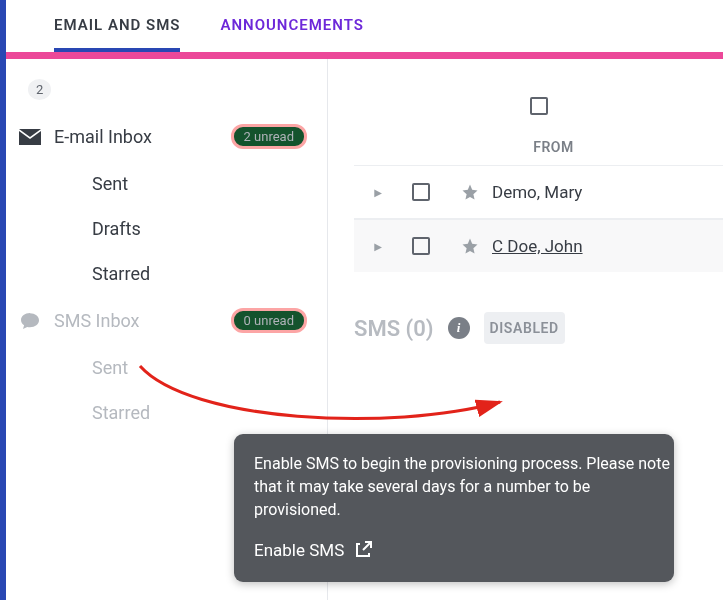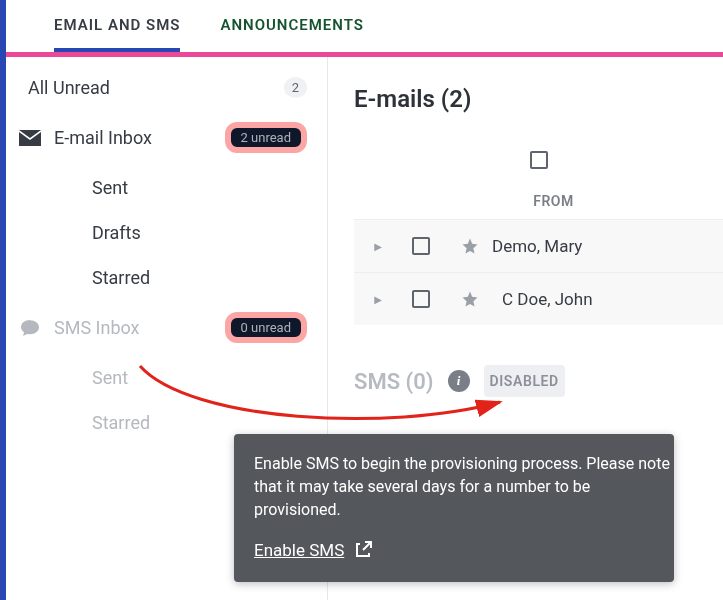--- a/index.html
+++ b/index.html
@@ -14,27 +14,27 @@
 .app {
   border-left: 6px solid #2947b3;
   height: 100%;
   display: flex;
   flex-direction: column;
 }
 .tabs {
   display: flex;
   gap: 40px;
   padding: 16px 48px 0 48px;
-  border-bottom: 5px solid #ec4899;
+  border-bottom: 7px solid #ec4899;
 }
 .tab {
   font-size: 15px;
   font-weight: 600;
   letter-spacing: 1px;
-  color: #14532d;
+  color: #6d28d9;
   padding-bottom: 14px;
   cursor: pointer;
   border-bottom: 4px solid transparent;
 }
 .tab.active {
   color: #373c44;
   border-bottom-color: #2947b3;
 }
 .content {
   display: flex;
@@ -81,22 +81,22 @@
   border-radius: 12px;
   padding: 2px 10px;
   font-size: 13px;
   color: #5f646d;
 }
 .badge.circle {
   border-radius: 50%;
   padding: 3px 8px;
 }
 .badge.outline {
-  background: #0f172a;
-  border: 6px solid #fca5a5;
+  background: #14532d;
+  border: 3px solid #fca5a5;
   color: #aeb2b8;
 }
 .sidebar-row .label { flex: 1; }
 .sidebar-row.email-inbox .label { font-weight: 400; }
 
 .main {
   flex: 1;
   padding: 28px 0 0 26px;
   overflow: hidden;
   position: relative;
@@ -176,32 +176,31 @@
 }
 
 .tooltip {
   position: absolute;
   left: 234px;
   top: 434px;
   width: 440px;
   background: #54575c;
   color: #fff;
   padding: 18px 4px 20px 20px;
-  border-radius: 4px;
+  border-radius: 9px;
   font-size: 16px;
   line-height: 1.45;
   box-shadow: 0 2px 8px rgba(0,0,0,0.25);
 }
 .tooltip-link {
   margin-top: 16px;
   display: inline-flex;
   align-items: center;
   gap: 10px;
   color: #fff;
-  text-decoration: underline;
   font-size: 17px;
   cursor: pointer;
 }
 .ext-icon {
   width: 18px; height: 18px;
   display: inline-block;
 }
 
 .arrow {
   position: absolute;
@@ -219,21 +218,20 @@
 <div class="app">
   <div class="tabs">
     <div class="tab active">EMAIL AND SMS</div>
     <div class="tab">ANNOUNCEMENTS</div>
   </div>
 
   <div class="content">
     <div class="sidebar">
 
       <div class="sidebar-row all-unread">
-        <span class="label">All Unread</span>
         <span class="badge circle">2</span>
       </div>
 
       <div class="sidebar-row email-inbox">
         <span class="icon">
           <svg width="22" height="16" viewBox="0 0 22 16">
               <path fill="#373c44" d="M0 0h22v16H0z"></path>
               <path fill="#fff" d="M0 0l11 8L22 0v2L11 10 0 2z"></path>
             </svg>
         </span>
@@ -262,21 +260,20 @@
       </div>
       <div class="sidebar-row sms-sub">
         <span class="label">Sent</span>
       </div>
       <div class="sidebar-row sms-sub">
         <span class="label">Starred</span>
       </div>
     </div>
 
     <div class="main">
-      <div class="section-title">E-mails (2)</div>
 
       <div class="table-header">
         <span class="col-chk">
           <span class="checkbox"></span>
         </span>
         <span style="margin-left:30px;">FROM</span>
       </div>
 
       <div class="row">
         <span class="col-expand">▶</span>
@@ -294,21 +291,21 @@
       <div class="row">
         <span class="col-expand">▶</span>
         <span class="col-chk">
             <span class="checkbox"></span>
           </span>
         <span class="col-star star-icon">
           <svg viewBox="0 0 24 24">
               <path d="M12 2l2.9 6.9L22 10l-5.5 5 1.6 7L12 18.5 5.9 22l1.6-7L2 10l7.1-1.1z"></path>
             </svg>
         </span>
-        <span style="margin-left:10px;">C Doe, John</span>
+        <span style="text-decoration:underline;">C Doe, John</span>
       </div>
 
       <div class="sms-header">
         <span class="sms-title">SMS (0)</span>
         <span class="info-icon">i</span>
         <span class="disabled-badge">DISABLED</span>
       </div>
     </div>
   </div>
 </div>

